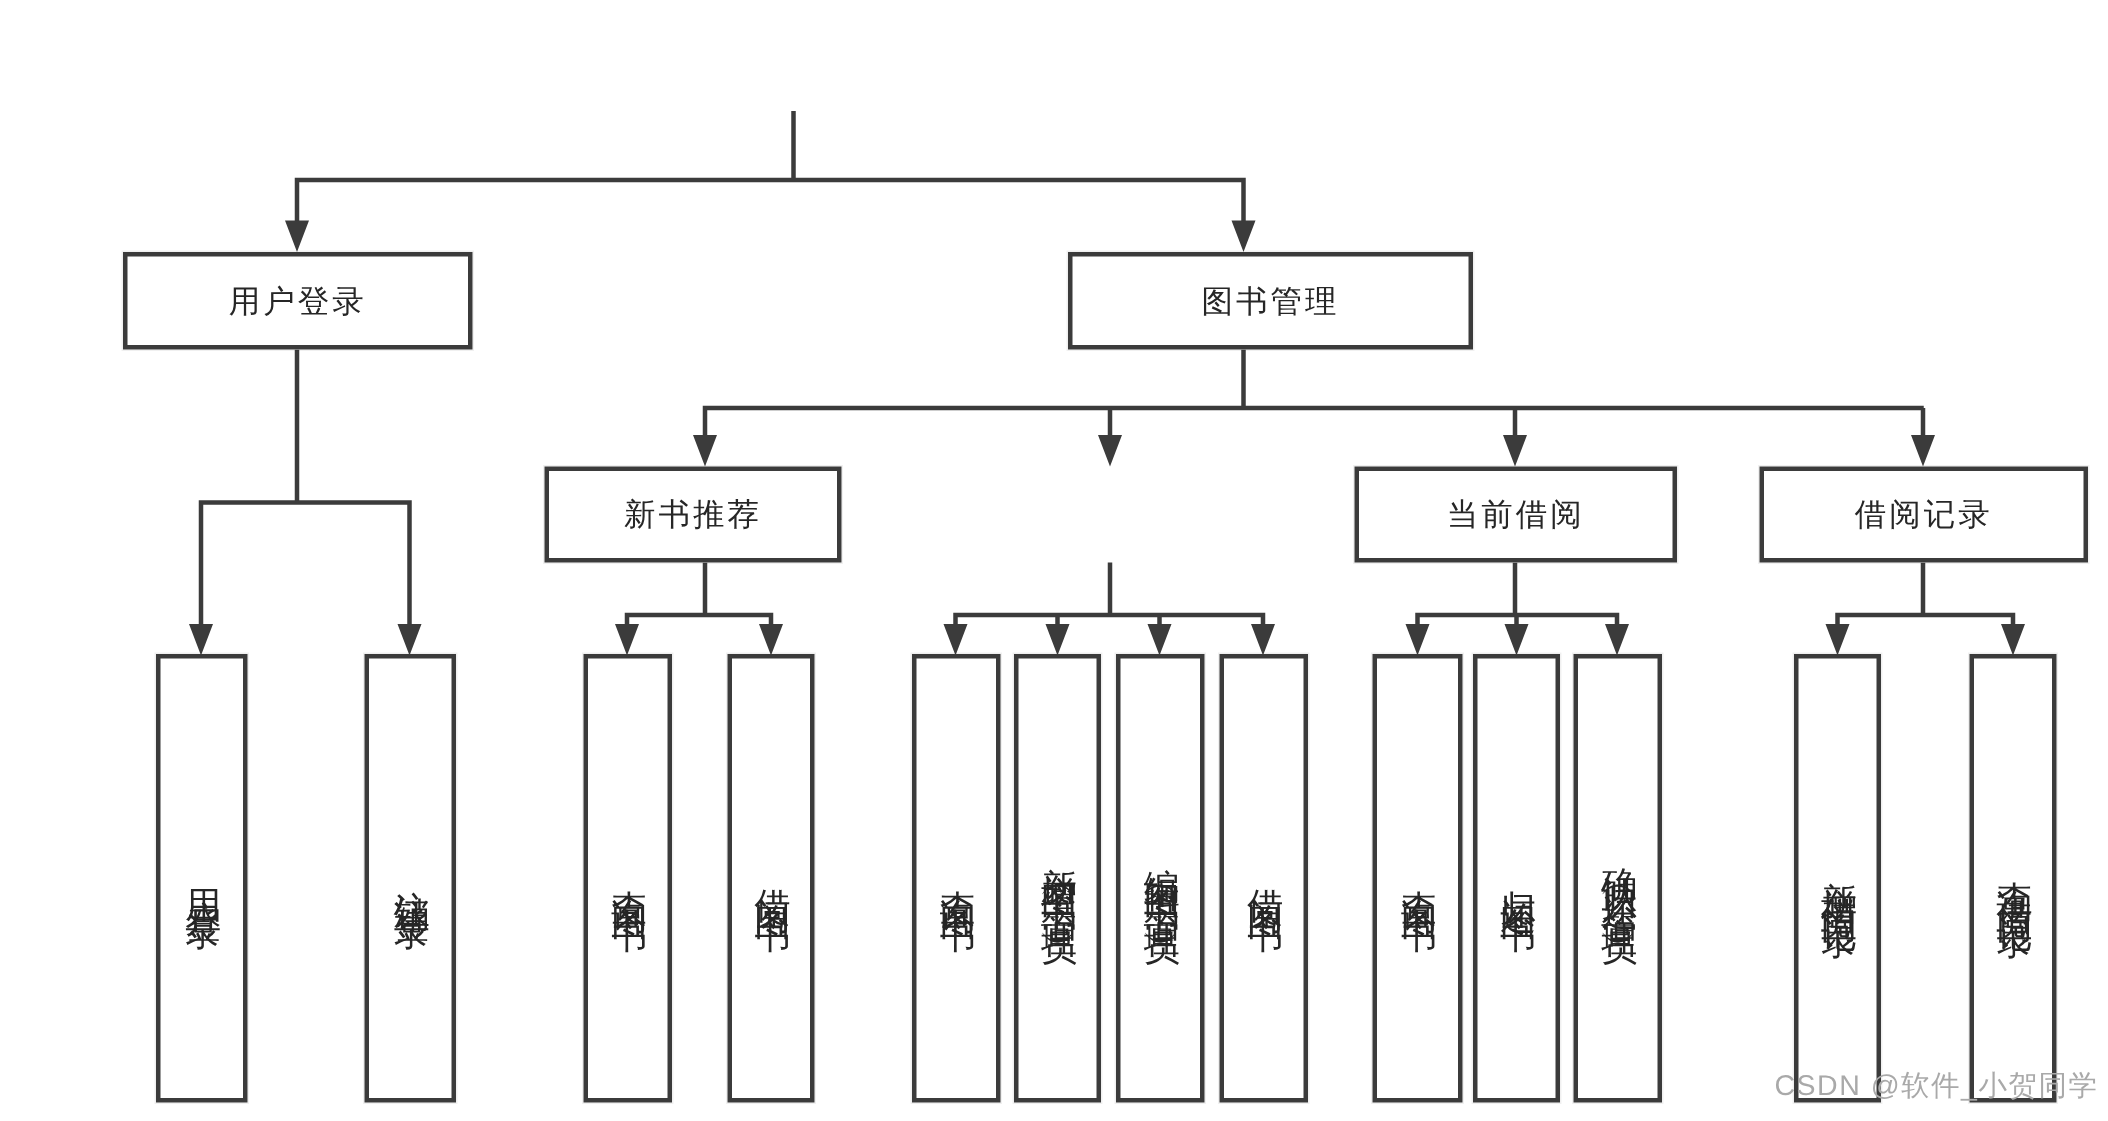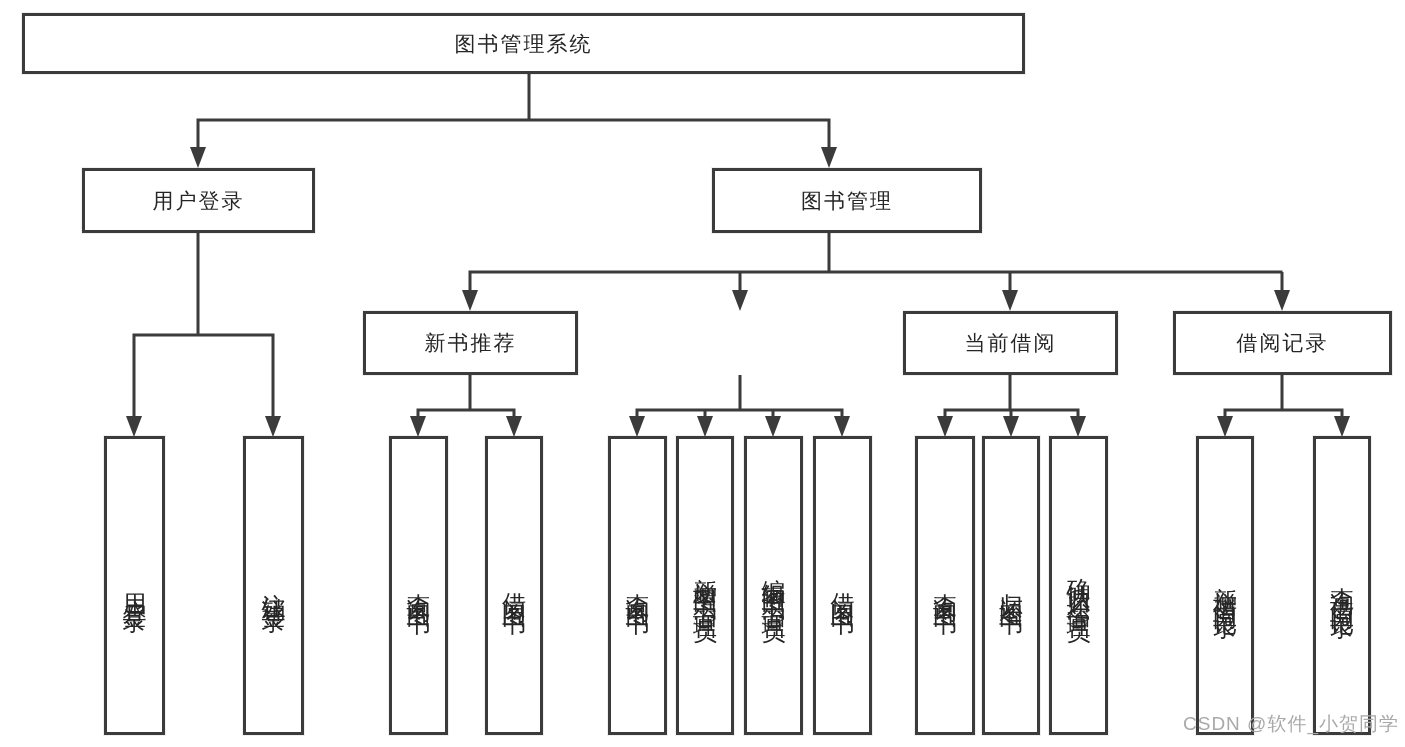--- a/index.html
+++ b/index.html
@@ -116,26 +116,25 @@
       M697 416 L713 416 L705 437 Z
       M765 416 L781 416 L773 437 Z
       M834 416 L850 416 L842 437 Z
       M937 416 L953 416 L945 437 Z
       M1003 416 L1019 416 L1011 437 Z
       M1070 416 L1086 416 L1078 437 Z
       M1217 416 L1233 416 L1225 437 Z
       M1334 416 L1350 416 L1342 437 Z"></path>
   </svg>
 
-  <div class="node h" style="left:22px; top:13px; width:1003px; height:61px">图书管理系统</div>
 
   <div class="node h" style="left:82px; top:168px; width:233px; height:65px">用户登录</div>
   <div class="node h" style="left:712px; top:168px; width:270px; height:65px">图书管理</div>
 
-  <div class="node h" style="left:363px; top:311px; width:215px; height:64px">新书推荐</div>
+  <div class="node h" style="left:363px; top:311px; width:198px; height:64px">新书推荐</div>
   <div class="node h" style="left:1173px; top:311px; width:219px; height:64px">借阅记录</div>
   <div class="node h" style="left:903px; top:311px; width:215px; height:64px">当前借阅</div>
 
   <div class="node v" style="left:104px; top:436px; width:61px; height:299px">用户登录</div>
   <div class="node v" style="left:243px; top:436px; width:61px; height:299px">注销登录</div>
 
   <div class="node v" style="left:389px; top:436px; width:59px; height:299px">查询图书</div>
   <div class="node v" style="left:485px; top:436px; width:58px; height:299px">借阅图书</div>
 
   <div class="node v" style="left:608px; top:436px; width:59px; height:299px">查询图书</div>

